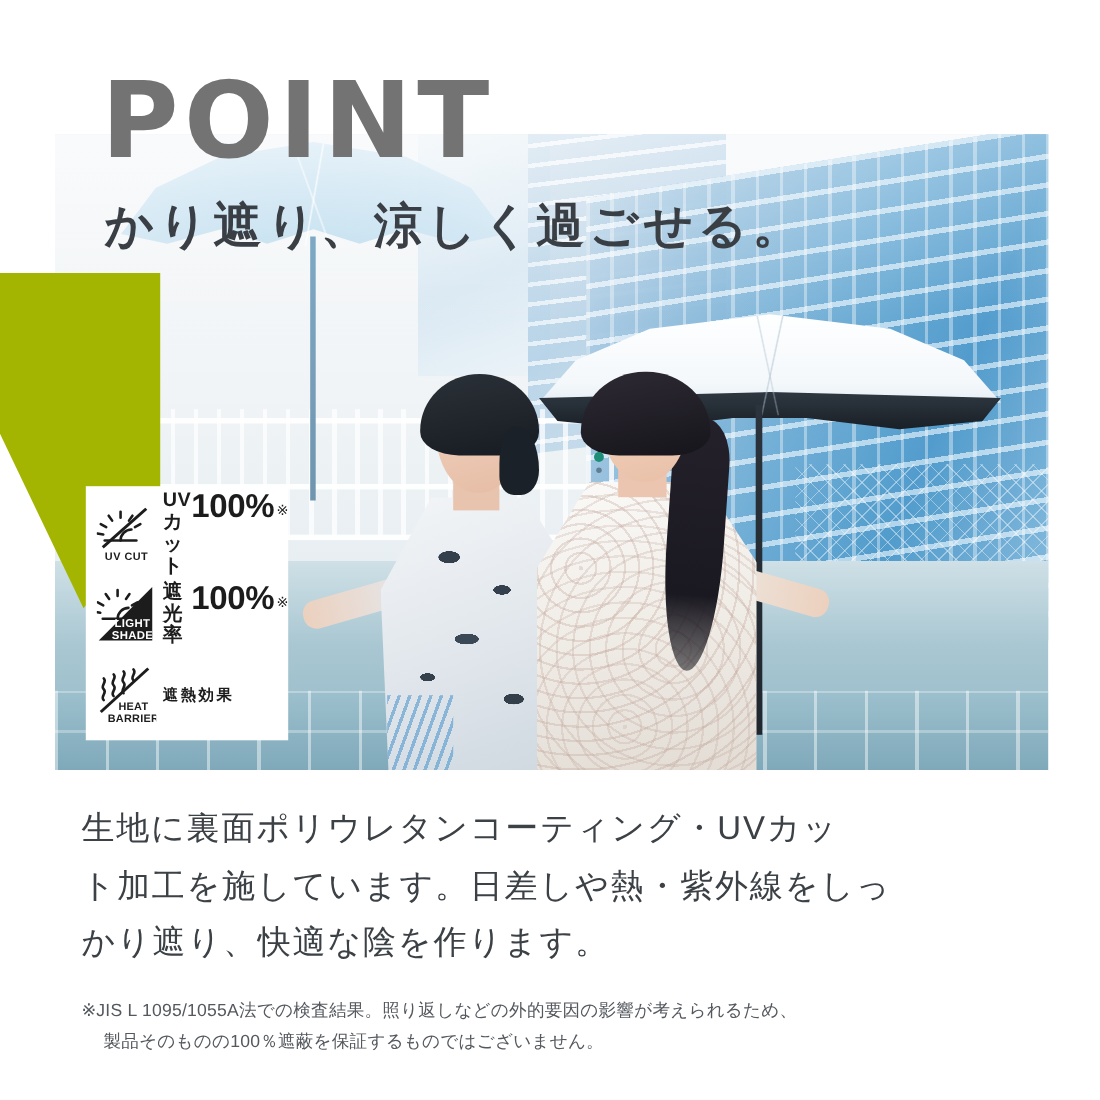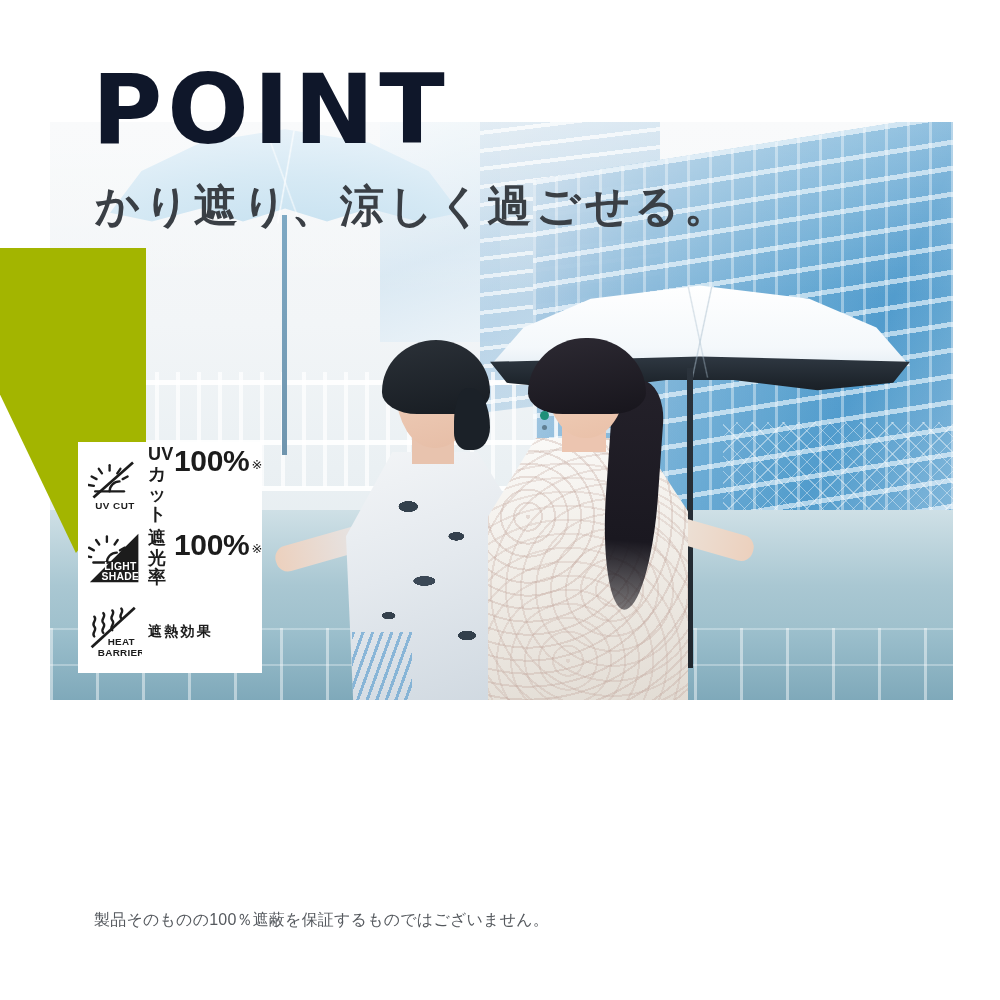--- a/index.html
+++ b/index.html
@@ -236,21 +236,21 @@
   .photo .haze{
     position:absolute;inset:0;
     background:linear-gradient(180deg,rgba(255,255,255,.34) 0%,rgba(255,255,255,0) 30%);
     pointer-events:none;
   }
 
   
   .point{
     position:absolute;left:92px;top:62px;z-index:8;
     font-size:96px;font-weight:bold;letter-spacing:.05em;
-    color:#0f172a;line-height:1;
+    color:#737373;line-height:1;
     font-family:"DejaVu Sans","Liberation Sans",sans-serif;
   }
   .subtitle{
     position:absolute;left:95px;top:178px;z-index:8;
     font-size:44px;font-weight:bold;color:#3a3f45;
     letter-spacing:.10em;line-height:1.25;white-space:nowrap;
   }
 
   
   .badges{
@@ -413,18 +413,24 @@
           <text x="37" y="58" font-family="Liberation Sans,sans-serif" font-size="11" font-weight="bold" text-anchor="middle" fill="#1c1c1c" letter-spacing="0.3">BARRIER</text>
         </svg>
       </div>
       <div class="badge-txt">
         <span class="bt-single">遮熱効果</span>
       </div>
     </div>
 
   </div>
 
+  <div class="body-copy">
+    <div>生地に裏面ポリウレタンコーティング・UVカッ</div>
+    <div>ト加工を施しています。日差しや熱・紫外線をしっ</div>
+    <div>かり遮り、快適な陰を作ります。</div>
+  </div>
 
   <div class="note">
+    <div>※JIS L 1095/1055A法での検査結果。照り返しなどの外的要因の影響が考えられるため、</div>
     <div class="l2">製品そのものの100％遮蔽を保証するものではございません。</div>
   </div>
 
 </div>
 
 </body></html>

